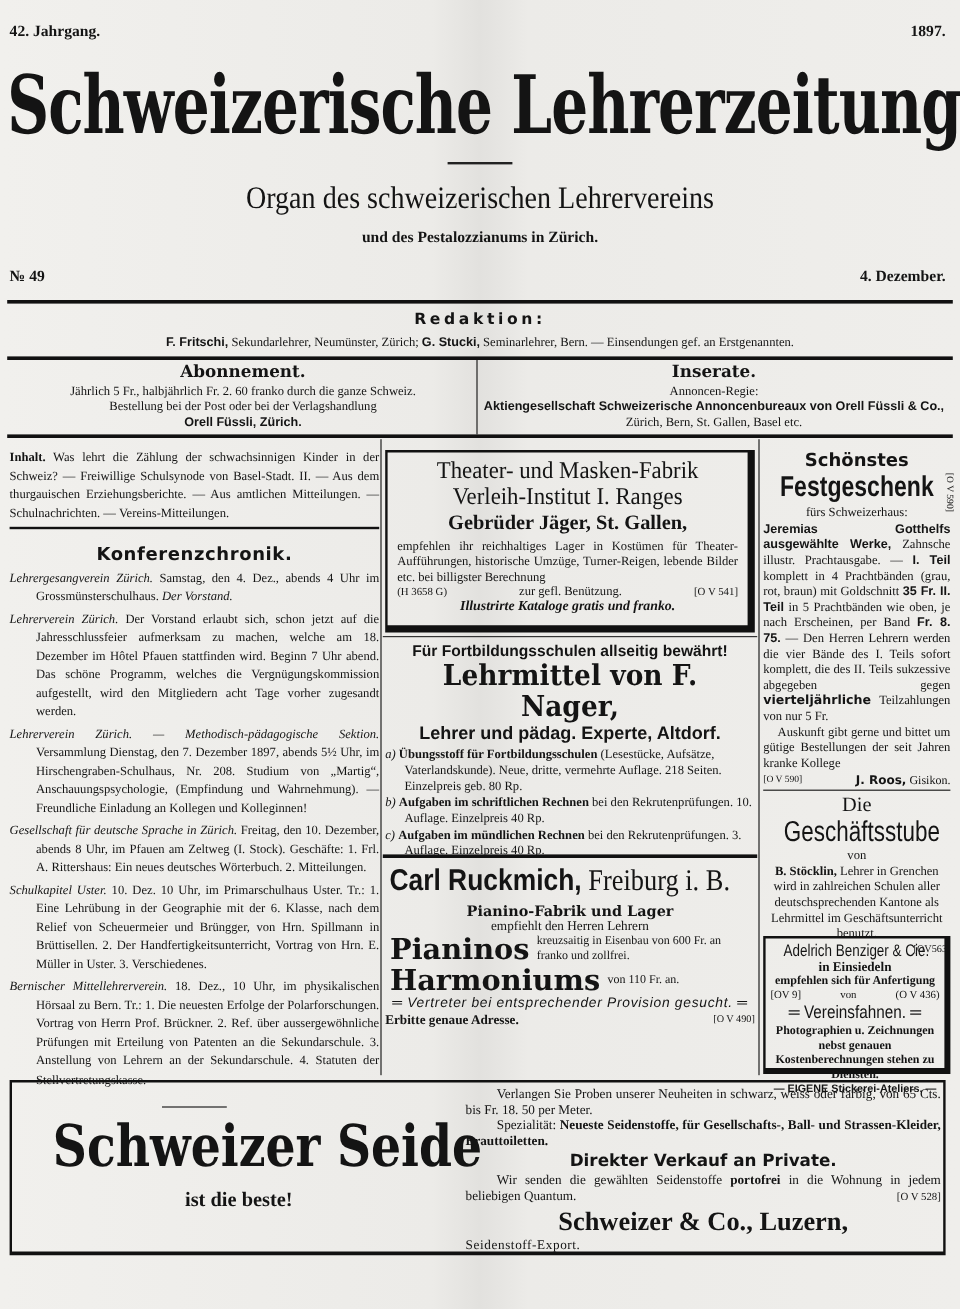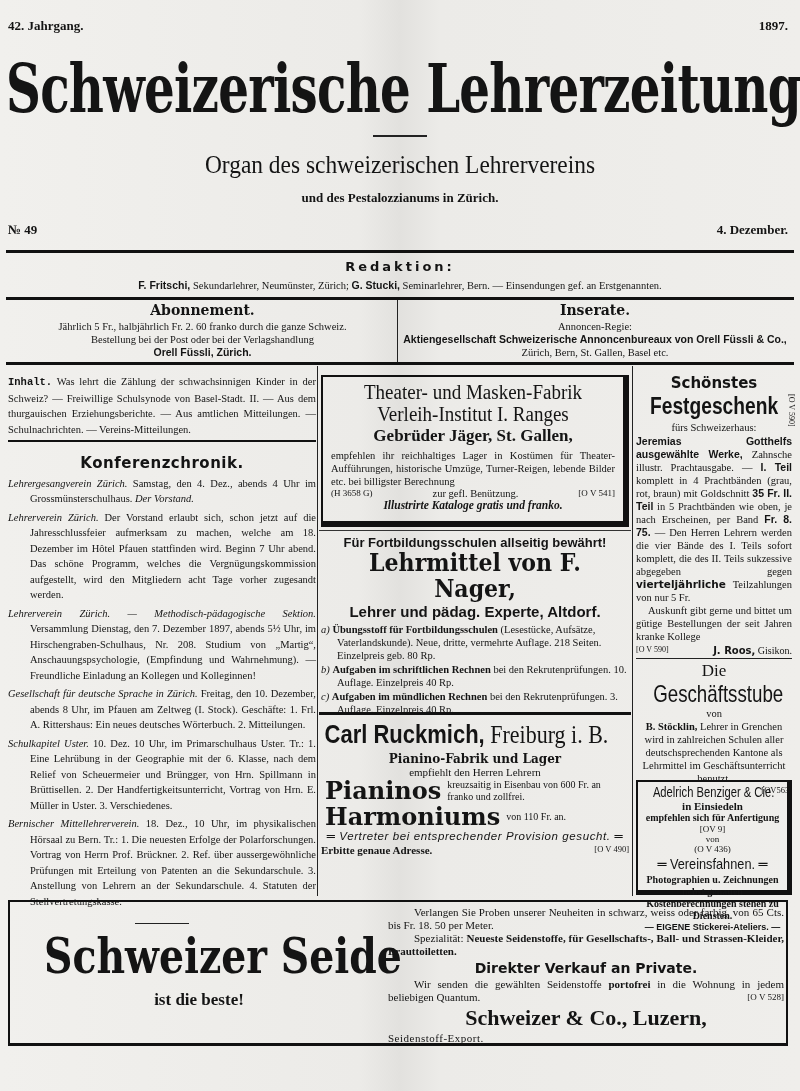--- a/index.html
+++ b/index.html
@@ -44,21 +44,21 @@
 
   .abo { left: 10px; width: 385px; top: 302px; text-align: center; }
   .ins { left: 400px; width: 390px; top: 302px; text-align: center; }
   .box-head { font-size: 14px; font-weight: bold; font-family: "DejaVu Serif", serif; margin-bottom: 2px; }
   .box-line { font-size: 10.5px; line-height: 13px; }
   .box-line.sb { font-family: "Liberation Sans", sans-serif; font-weight: bold; }
   .vsep { width: 1px; background: #222; }
 
   
   .leftcol { left: 8px; top: 374px; width: 308px; font-size: 10.5px; line-height: 15.5px; text-align: justify; }
-  .inhalt b { font-family: Liberation Mono, monospace; }
+  .inhalt b { font-family: Liberation Serif, serif; }
   .konf-head { text-align: center; font-family: "DejaVu Sans", sans-serif; font-weight: bold; font-size: 15px; margin: 14px 0 4px; letter-spacing: 0.5px; }
   .entry { margin-bottom: 3px; text-indent: -22px; padding-left: 22px; }
   .entry .org { font-style: italic; }
   .short-rule { width: 54px; height: 1px; background: #222; margin: 14px auto 0; }
 
   
   .mid { left: 321px; width: 308px; }
   .ad-theater {
     top: 375px; height: 152px;
     border: 2px solid #111; border-right-width: 6px; border-bottom-width: 6px;
@@ -108,21 +108,21 @@
   .ad-gesch .body { font-size: 10.5px; line-height: 13px; }
   .ad-gesch .ref { text-align: right; font-size: 8.5px; }
 
   .ad-benz {
     top: 780px; height: 115px; border: 2px solid #111; border-right-width: 5px; border-bottom-width: 5px;
     text-align: center; padding-top: 2px;
   }
   .ad-benz .h1 { font-size: 14px; font-family: "Liberation Sans", sans-serif; white-space: nowrap; transform: scaleX(0.8); transform-origin: 50% 0; }
   .ad-benz .h2 { font-size: 11px; font-weight: bold; }
   .ad-benz .body { font-size: 10px; line-height: 12px; }
-  .ad-benz .row { display: flex; justify-content: space-between; font-size: 9px; padding: 0 4px; flex-direction: column; }
+  .ad-benz .row { display: flex; justify-content: space-between; font-size: 9px; padding: 0 4px; }
   .ad-benz .h3 { font-size: 15px; font-family: "Liberation Sans", sans-serif; line-height: 20px; transform: scaleX(0.85); transform-origin: 50% 0; white-space: nowrap; }
   .ad-benz .foot { font-size: 9px; font-weight: bold; font-family: "Liberation Sans", sans-serif; }
 
   
   .ad-seide {
     left: 8px; top: 900px; width: 780px; height: 146px;
     border: 2px solid #111; border-bottom-width: 3px;
   }
   .seide-left { position: absolute; left: 0; top: 0; width: 378px; height: 100%; text-align: center; }
   .seide-left .h1 { font-family: "DejaVu Serif", serif; font-weight: bold; font-size: 48px; line-height: 60px; margin-top: 24px; white-space: nowrap; transform: scaleX(0.82); transform-origin: 50% 0; }

